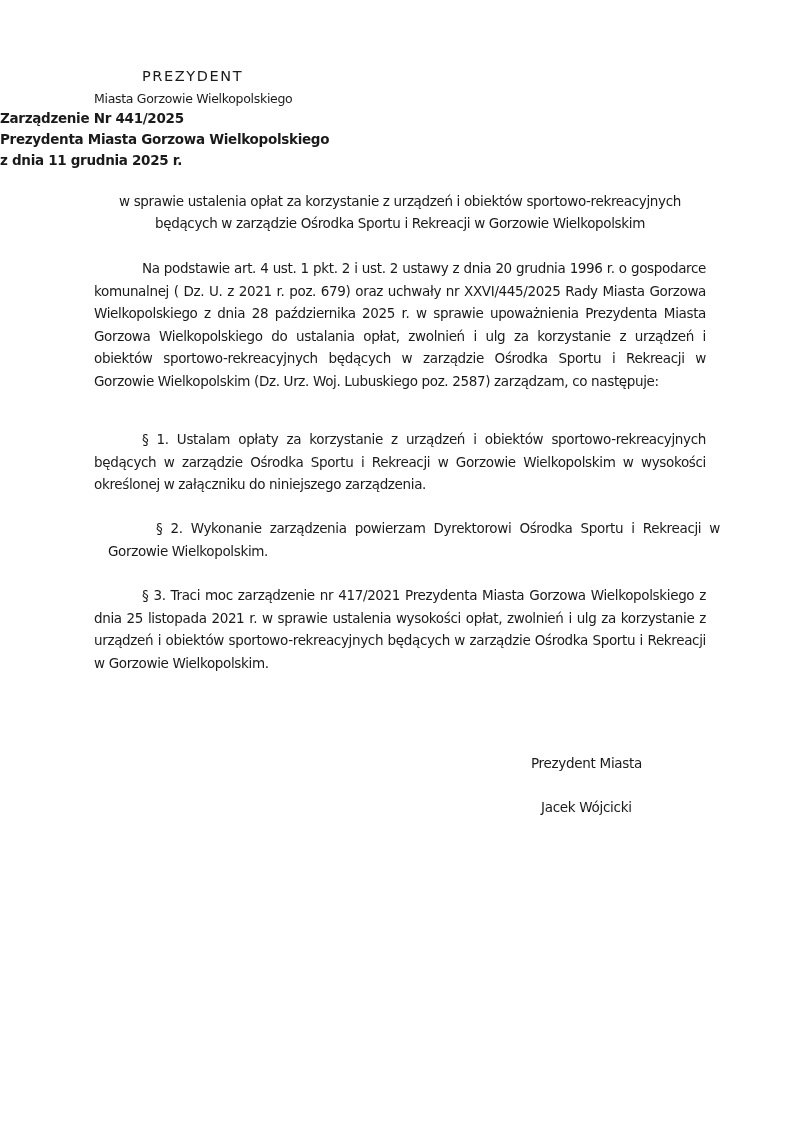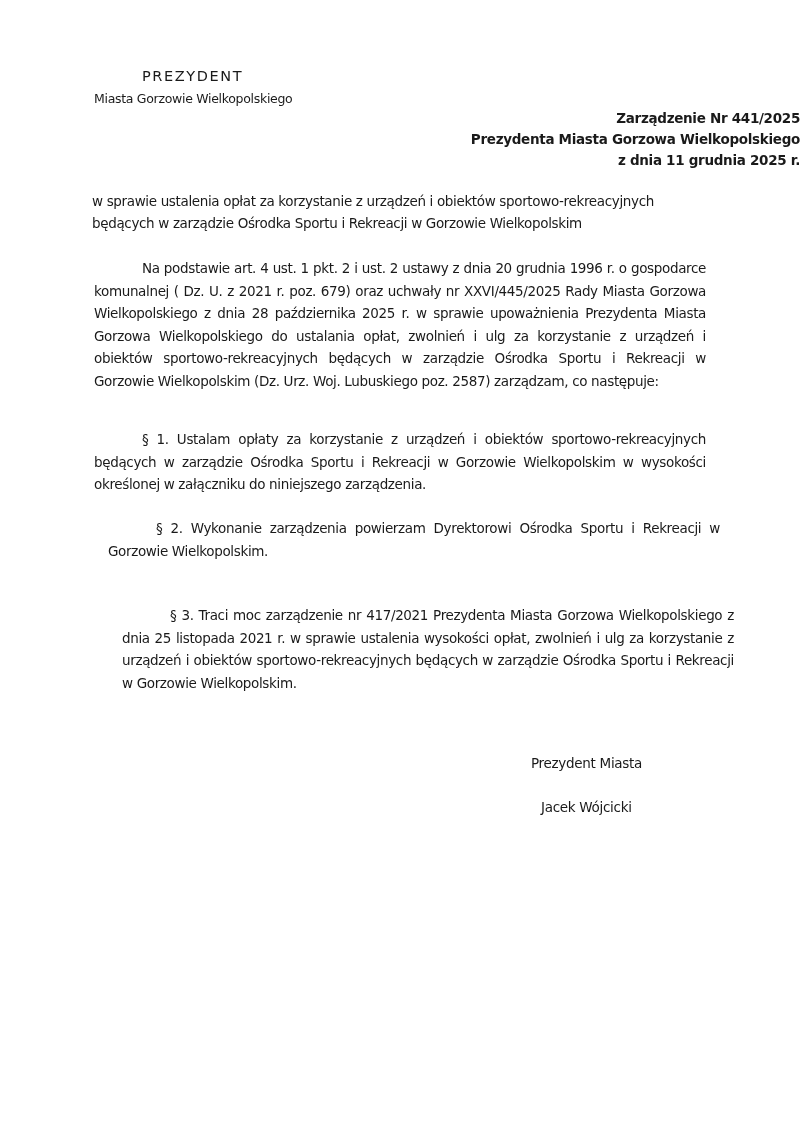--- a/index.html
+++ b/index.html
@@ -1,23 +1,23 @@
 <!DOCTYPE html>
 <html><head>
   <meta charset="utf-8">
   <style>
     html, body { margin: 0; padding: 0; background: #ffffff; }
     body { width: 800px; height: 1131px; position: relative; overflow: hidden;
            font-family: "DejaVu Sans", "Liberation Sans", sans-serif; color: #1a1a1a; }
     .page { position: absolute; left: 0; top: 0; width: 800px; height: 844px; }
     .hdr-top { position: absolute; left: 142px; top: 68px; font-size: 14.5px; letter-spacing: 1.6px; }
     .hdr-sub { position: absolute; left: 94px; top: 91px; font-size: 12.5px; letter-spacing: -0.3px; }
-    .title { position: absolute; left: 0; width: 800px; text-align: right; font-weight: bold;
+    .title { position: absolute; left: 0; width: 800px; text-align: left; font-weight: bold;
              font-size: 13.5px; letter-spacing: -0.3px; }
-    .subject { position: absolute; left: 92px; width: 616px; top: 190px; 
+    .subject { position: absolute; left: 92px; width: 616px; top: 190px; text-align: center;
                font-size: 13.5px; line-height: 22px; letter-spacing: -0.35px; }
     .para { position: absolute; left: 94px; width: 612px; font-size: 13.5px; line-height: 22.5px;
             text-align: justify; letter-spacing: -0.35px; }
     .para .indent { display: inline-block; width: 48px; }
     .sig { position: absolute; font-size: 13.5px; letter-spacing: -0.3px; }
   </style>
 </head>
 <body>
 
 <div class="page">
@@ -29,18 +29,18 @@
   <div class="title" style="top:152px;">z dnia 11 grudnia 2025 r.</div>
 
   <div class="subject">w sprawie ustalenia opłat za korzystanie z urządzeń i obiektów sportowo-rekreacyjnych będących w zarządzie Ośrodka Sportu i Rekreacji w Gorzowie Wielkopolskim</div>
 
   <div class="para" style="top:257px;"><span class="indent"></span><span>Na podstawie art. 4 ust. 1 pkt. 2 i ust. 2 ustawy z dnia 20 grudnia 1996 r. o gospodarce komunalnej ( Dz. U. z 2021 r. poz. 679) oraz uchwały nr XXVI/445/2025 Rady Miasta Gorzowa Wielkopolskiego z dnia 28 października 2025 r. w sprawie upoważnienia Prezydenta Miasta Gorzowa Wielkopolskiego do ustalania opłat, zwolnień i ulg za korzystanie z urządzeń i obiektów sportowo-rekreacyjnych będących w zarządzie Ośrodka Sportu i Rekreacji w Gorzowie Wielkopolskim (Dz. Urz. Woj. Lubuskiego poz. 2587) zarządzam, co następuje:</span></div>
 
   <div class="para" style="top:428px;"><span class="indent"></span><span>§ 1. Ustalam opłaty za korzystanie z urządzeń i obiektów sportowo-rekreacyjnych będących w zarządzie Ośrodka Sportu i Rekreacji w Gorzowie Wielkopolskim w wysokości określonej w załączniku do niniejszego zarządzenia.</span></div>
 
   <div class="para" style="top:517px;margin-left:14px;"><span class="indent"></span><span>§ 2. Wykonanie zarządzenia powierzam Dyrektorowi Ośrodka Sportu i Rekreacji w Gorzowie Wielkopolskim.</span></div>
 
-  <div class="para" style="top:604px;margin-left:28px;"><span class="indent"></span><span>§ 3. Traci moc zarządzenie nr 417/2021 Prezydenta Miasta Gorzowa Wielkopolskiego z dnia 25 listopada 2021 r. w sprawie ustalenia wysokości opłat, zwolnień i ulg za korzystanie z urządzeń i obiektów sportowo-rekreacyjnych będących w zarządzie Ośrodka Sportu i Rekreacji w Gorzowie Wielkopolskim.</span></div>
+  <div class="para" style="top:584px;"><span class="indent"></span><span>§ 3. Traci moc zarządzenie nr 417/2021 Prezydenta Miasta Gorzowa Wielkopolskiego z dnia 25 listopada 2021 r. w sprawie ustalenia wysokości opłat, zwolnień i ulg za korzystanie z urządzeń i obiektów sportowo-rekreacyjnych będących w zarządzie Ośrodka Sportu i Rekreacji w Gorzowie Wielkopolskim.</span></div>
 
 
   <div class="sig" style="left:531px; top:755px;">Prezydent Miasta</div>
   <div class="sig" style="left:541px; top:799px;">Jacek Wójcicki</div>
 </div>
 
 </body></html>

